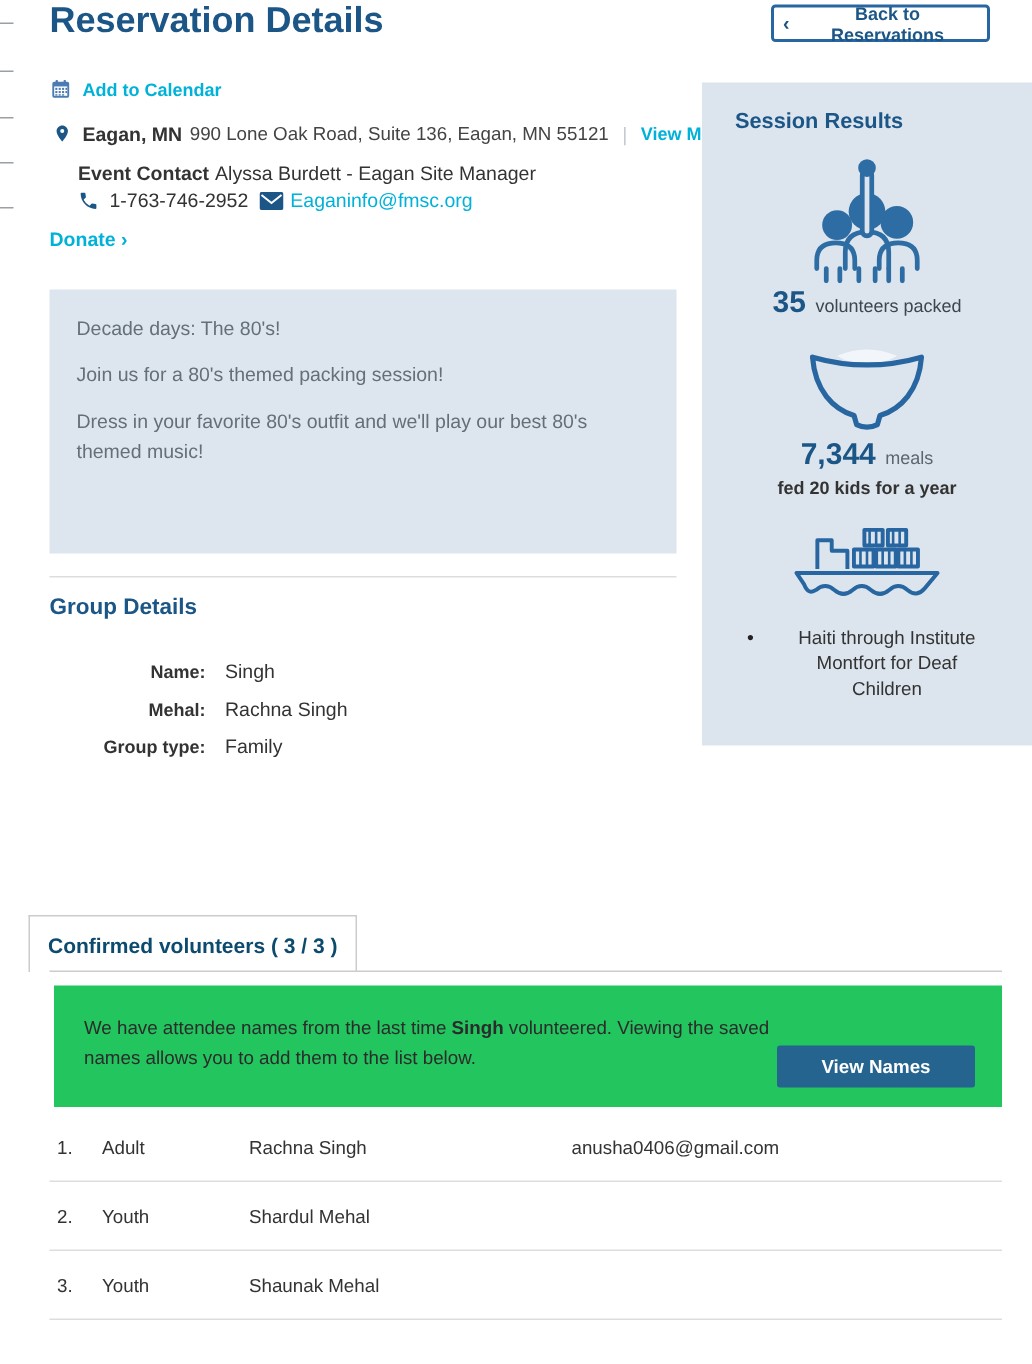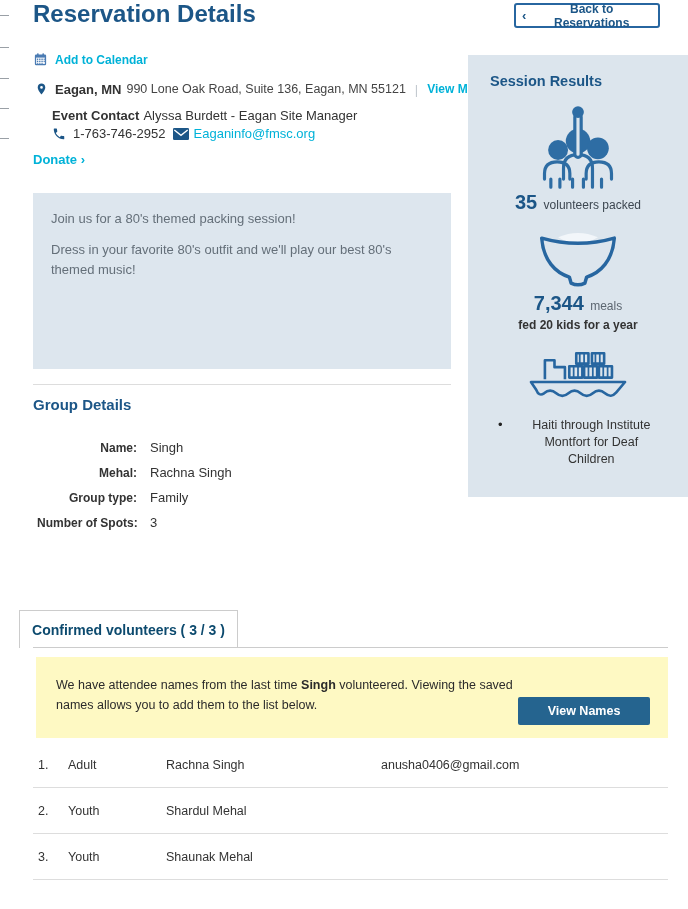--- a/index.html
+++ b/index.html
@@ -52,21 +52,21 @@
   .dest-heading { margin-top:8px; font-size:12px; font-weight:bold; color:#222; }
   .dest-item { margin-top:15px; display:flex; text-align:left; }
   .dest-item .bullet { margin-left:30px; color:#222; font-size:13px; flex:none; }
   .dest-item .dtext { flex:1; text-align:center; font-size:12.5px; color:#333; line-height:17px; padding:0 14px 0 6px; max-width:160px; margin:0 auto; }
 
   .tab { position:absolute; left:19px; top:610px; width:219px; height:38px; background:#fff;
     border:1px solid #ccc; border-bottom:none; display:flex; align-items:center; justify-content:center;
     font-size:14px; font-weight:bold; color:#0c4a6e; cursor:pointer; }
   .tab-line { position:absolute; left:33px; top:647px; width:635px; height:1px; background:#ccc; }
 
-  .notice { position:absolute; left:36px; top:657px; width:632px; height:81px; background:#fef9c3; padding:18px 20px; }
+  .notice { position:absolute; left:36px; top:657px; width:632px; height:81px; background:#22c55e; padding:18px 20px; }
   .notice-text { width:466px; font-size:12.5px; line-height:20px; color:#2b2b2b; }
   .view-names { position:absolute; right:18px; top:17px; width:132px; height:28px; background:#25648f; color:#fff;
     border:none; border-radius:2px; font-weight:bold; font-size:12.5px; cursor:pointer; font-family:inherit;margin-top:23px; }
 
   .vtable { position:absolute; left:33px; top:742px; width:635px; }
   .vrow { display:grid; grid-template-columns:30px 98px 215px 1fr; align-items:center; height:46px;
     border-bottom:1px solid #ddd; font-size:12.5px; color:#333; padding-left:5px; }
 </style>
 </head>
 <body>
@@ -145,43 +145,40 @@
     </span>
     <a class="cyan" style="margin-left:-2px; text-decoration:none; cursor:pointer">Eaganinfo@fmsc.org</a>
   </div>
 
   <a class="donate">
     <span>Donate</span>
     <span>›</span>
   </a>
 
   <div class="desc-box">
+    <p>Decade days: The 80's!</p>
     <p>Join us for a 80's themed packing session!</p>
     <p>Dress in your favorite 80's outfit and we'll play our best 80's themed music!</p>
   </div>
 
   <div class="divider"></div>
 
   <h2 class="group-heading">Group Details</h2>
   <div class="group-rows">
     <div class="grow">
       <span class="glabel">Name:</span>
       <span class="gvalue">Singh</span>
     </div>
     <div class="grow">
       <span class="glabel">Mehal:</span>
       <span class="gvalue">Rachna Singh</span>
     </div>
     <div class="grow">
       <span class="glabel">Group type:</span>
       <span class="gvalue">Family</span>
-    </div>
-    <div class="grow">
-      <span class="glabel">Number of Spots:</span>
-      <span class="gvalue">3</span>
     </div>
   </div>
 
   <aside class="sidebar">
     <h2>Session Results</h2>
 
     <svg class="sb-icon vol-icon" viewBox="0 0 100 95" width="92" height="86">
       <g fill="none" stroke="#2e6da4" stroke-width="3.5" stroke-linecap="round">
         <path d="M34 84 V72 q0-15 16-15 q16 0 16 15 v12"></path>
         <circle cx="50" cy="42" r="13.5" fill="#2e6da4" stroke="none"></circle>

